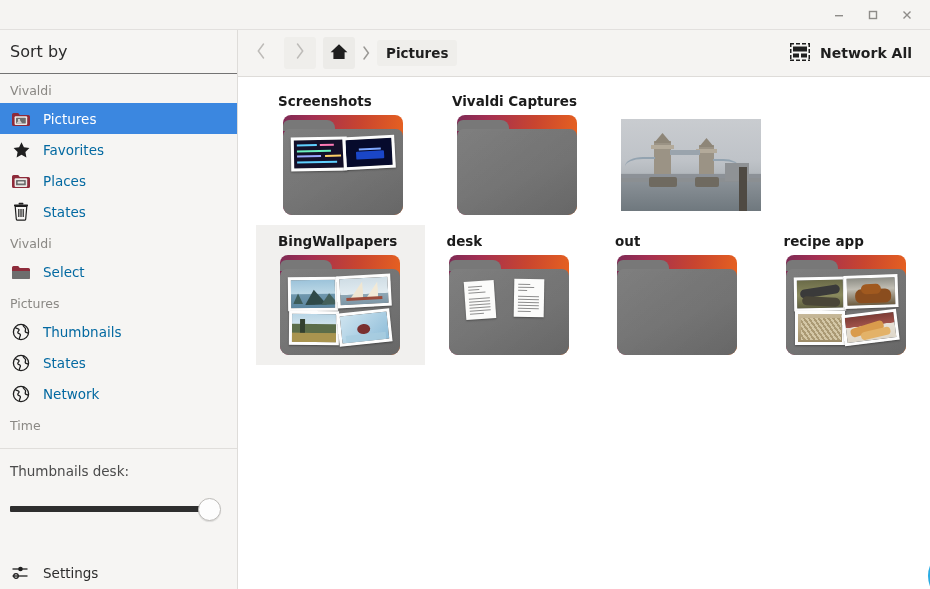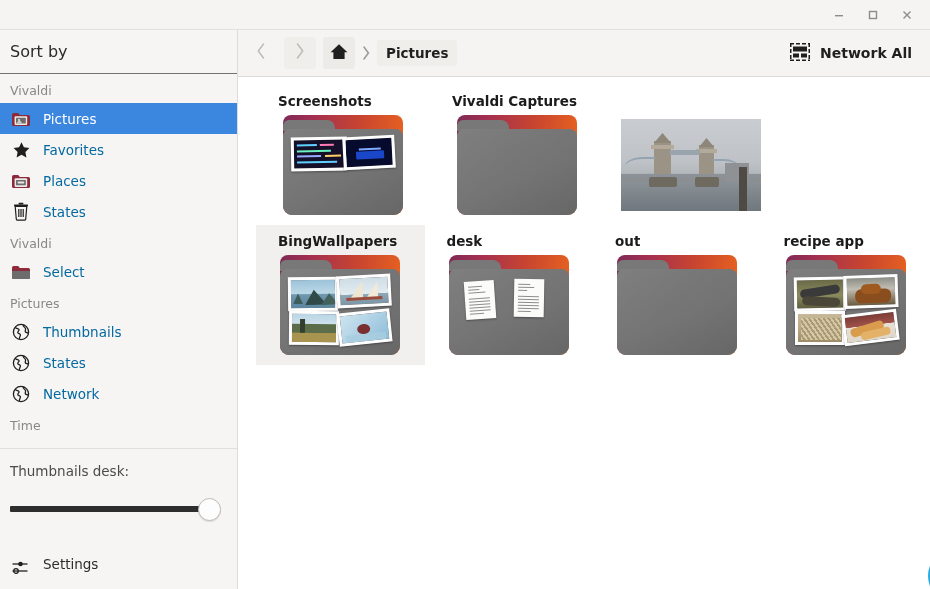--- a/index.html
+++ b/index.html
@@ -103,21 +103,21 @@
     border-radius: 50%;
     background: #fdfdfd;
     border: 1px solid #bdbbb8;
     box-shadow: 0 1px 1px rgba(0,0,0,0.10);
   }
   .settings-row {
     position: absolute;
     left: 0; bottom: 0;
     width: 237px;
     height: 33px;
-    display: flex; 
+    display: flex; align-items: center;
     padding-left: 10px;
     font-size: 13.5px;
     color: #2c2c2c;
   }
 
   
   .toolbar {
     position: absolute; top: 30px; left: 238px;
     width: 692px; height: 47px;
     background: #f5f4f2;

